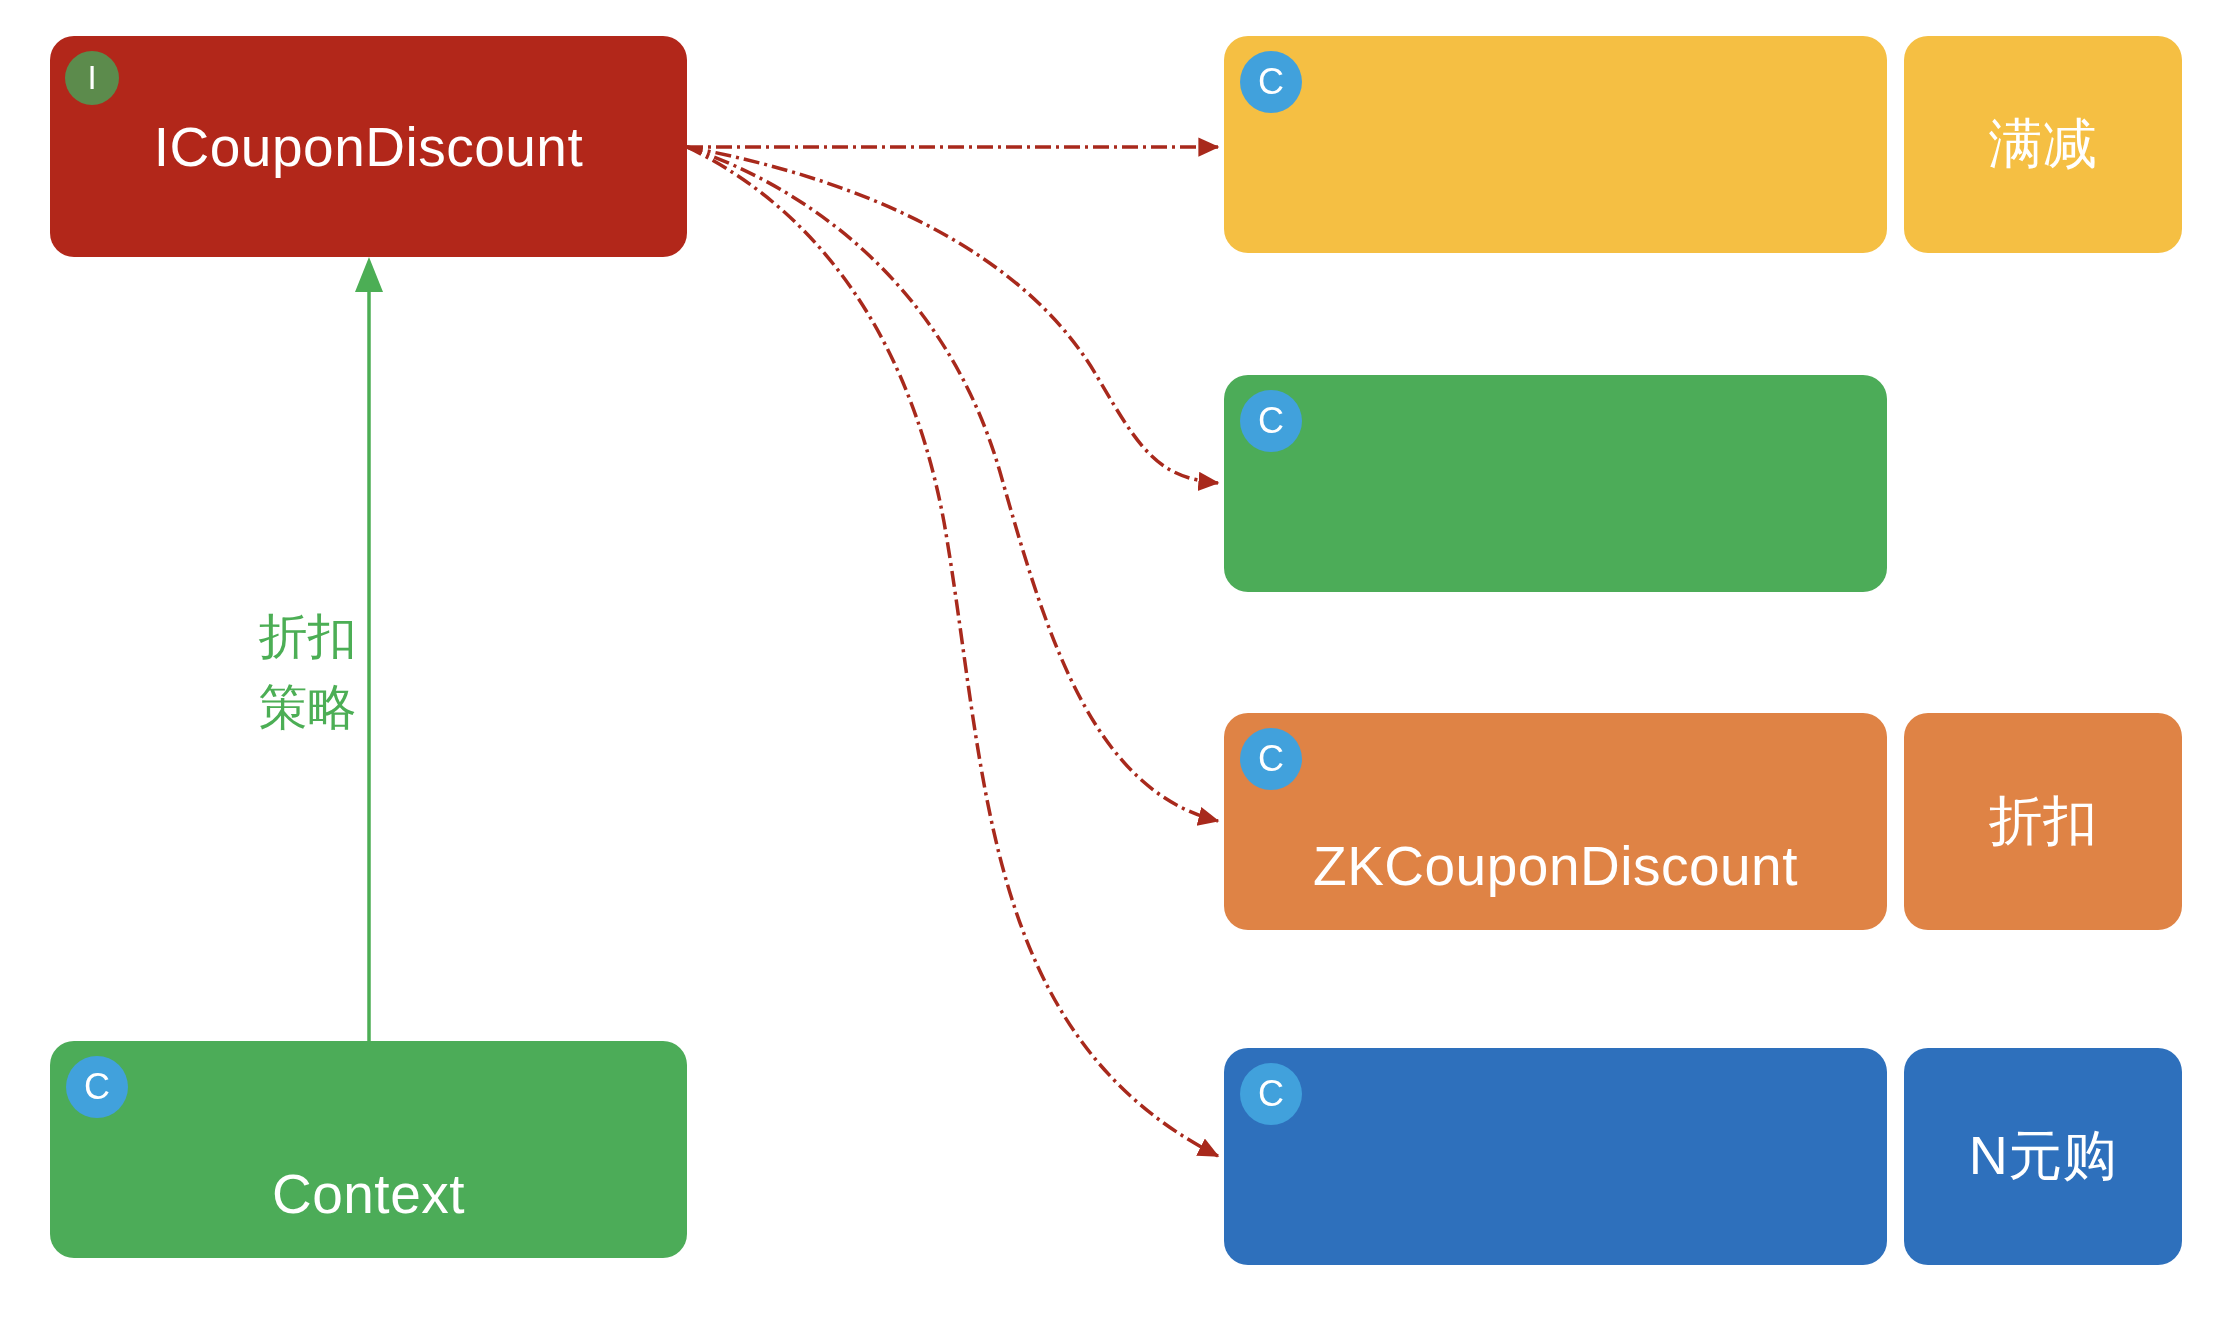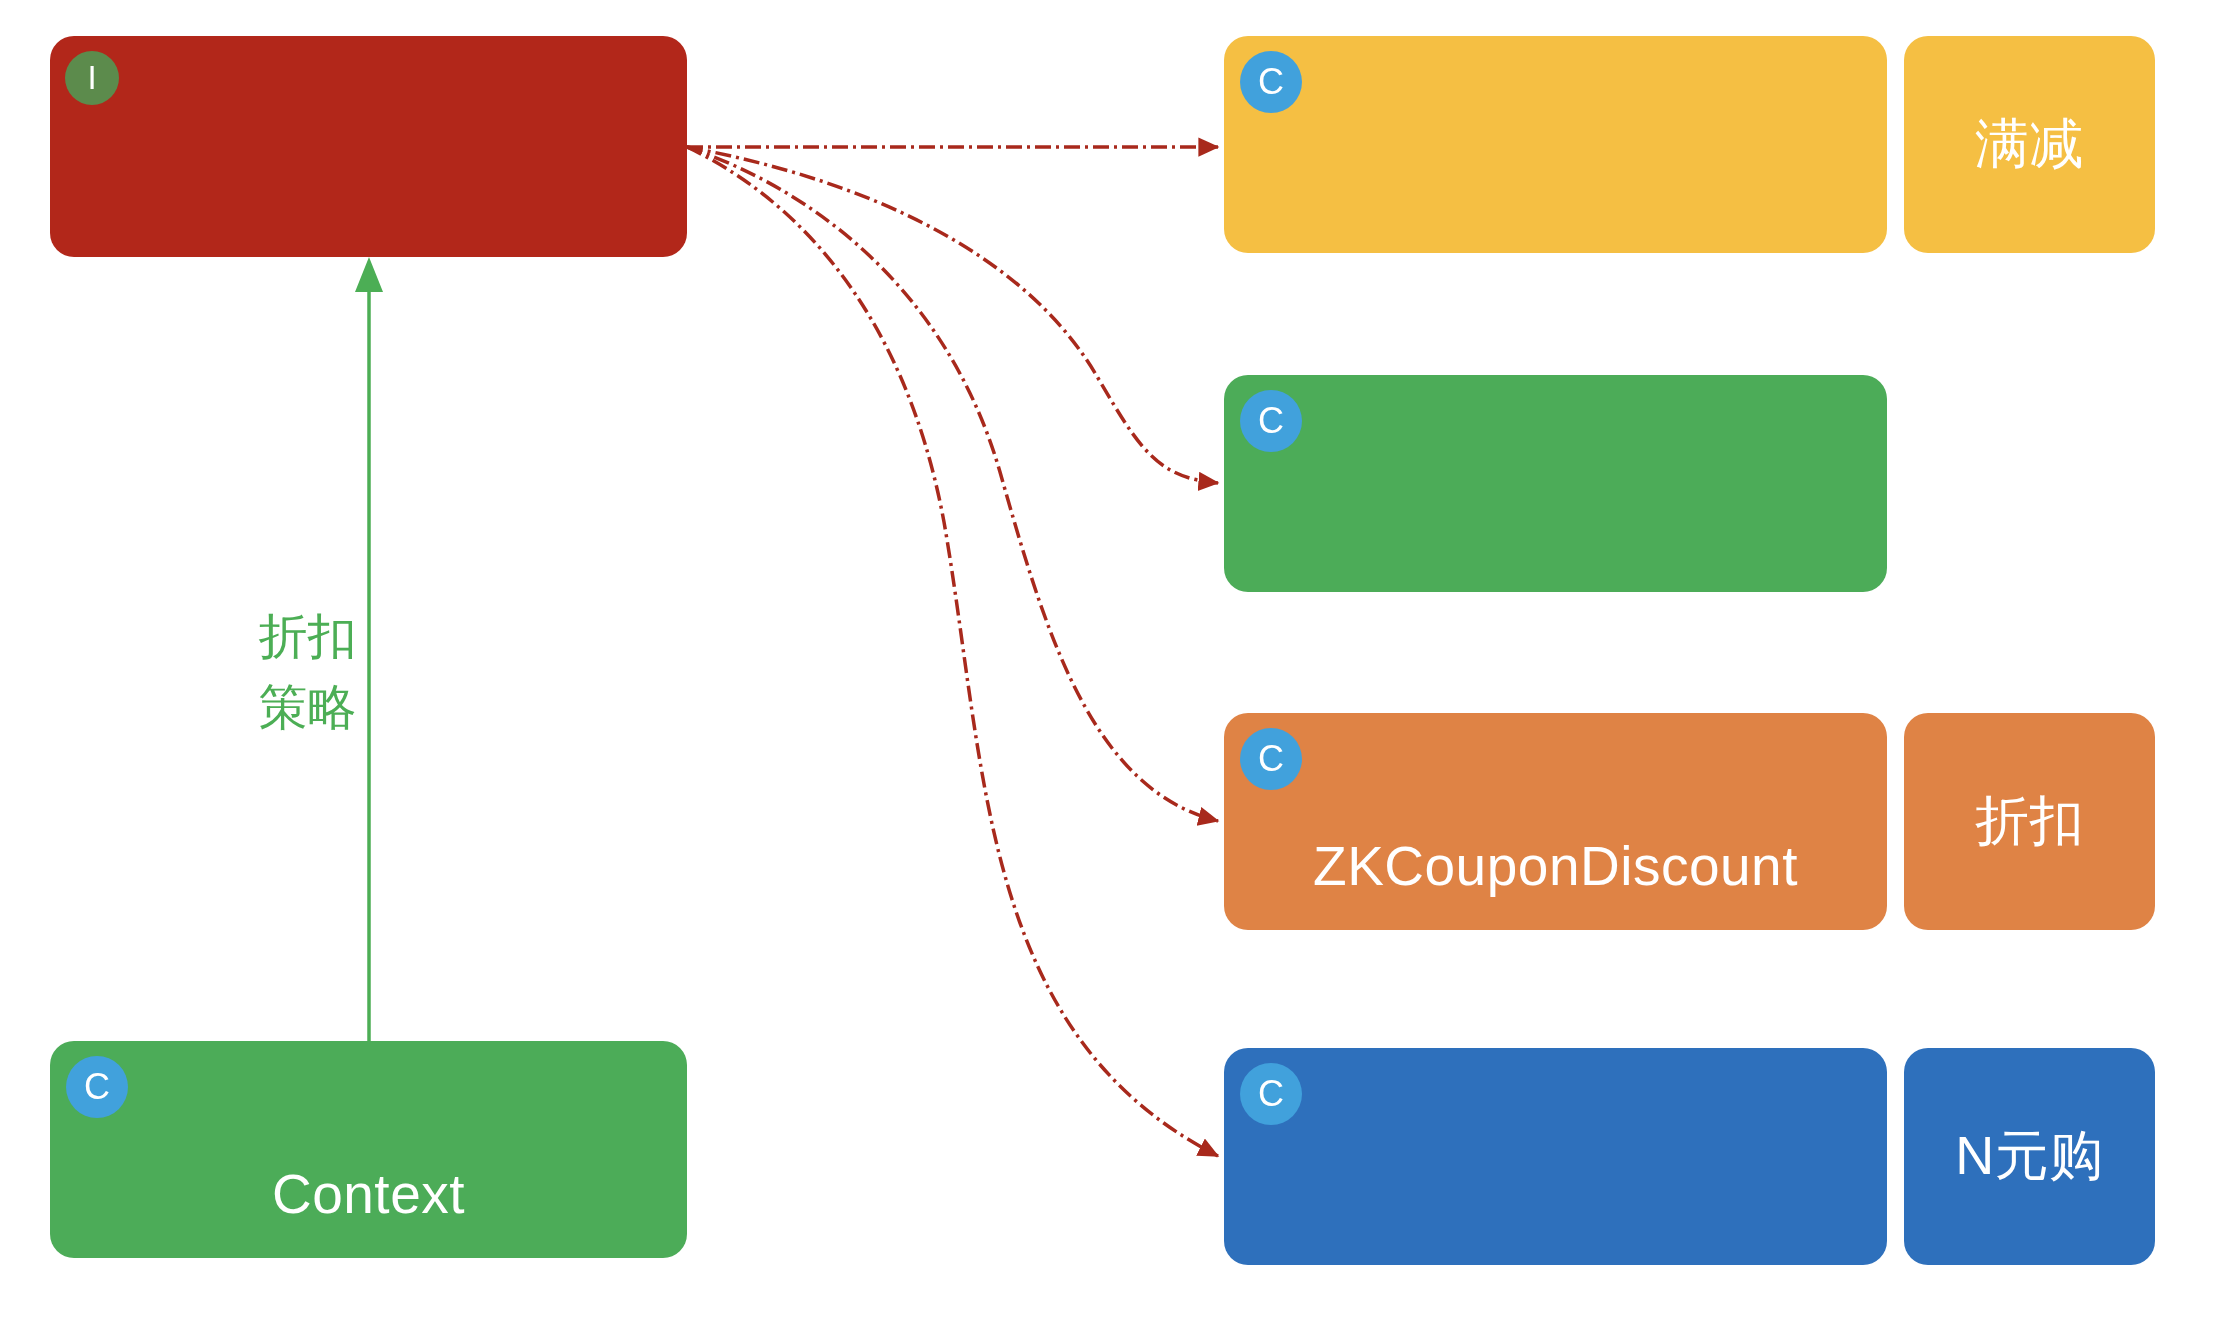--- a/index.html
+++ b/index.html
@@ -20,21 +20,21 @@
     position:absolute; border-radius:50%; color:#ffffff;
     display:flex; align-items:center; justify-content:center;
   }
   .badge.c { width:62px; height:62px; left:16px; top:15px; background:#41A1DC; font-size:36px; }
   .badge.i { width:54px; height:54px; left:15px; top:15px; background:#5C8B4C; font-size:33px; }
 
   #interface-box { left:50px;  top:36px;   width:637px; height:221px; background:#B2271A; }
   #context-box   { left:50px;  top:1041px; width:637px; height:217px; background:#4CAC58; }
 
   .impl-main { left:1224px; width:663px; height:217px; }
-  .impl-tag  { left:1904px; width:251px; height:217px; }
+  .impl-tag  { left:1904px; width:278px; height:217px; }
   .impl-tag .box-label { font-size:54px; }
 
   .row0 { top:36px; }  .row1 { top:375px; }  .row2 { top:713px; }  .row3 { top:1048px; }
   .c-yellow { background:#F5BF43; }
   .c-green  { background:#4CAC58; }
   .c-orange { background:#DF8345; }
   .c-blue   { background:#2E70BC; }
 
   #strategy-label {
     position:absolute; left:235px; top:601px; width:145px;
@@ -57,20 +57,21 @@
     <polygon points="369,257 355,292 383,292" fill="#4CAE55"></polygon>
 
     <path d="M687,147 H1218" fill="none" stroke="#A8291C" stroke-width="3.5" stroke-dasharray="16 5 3 5" marker-end="url(#redArrow)"></path>
     <path d="M687,147 C865,180 1025,252 1098,378 C1140,450 1158,478 1218,483" fill="none" stroke="#A8291C" stroke-width="3.5" stroke-dasharray="16 5 3 5" marker-end="url(#redArrow)"></path>
     <path d="M687,147 C815,190 948,292 1000,472 C1046,634 1092,790 1218,821" fill="none" stroke="#A8291C" stroke-width="3.5" stroke-dasharray="16 5 3 5" marker-end="url(#redArrow)"></path>
     <path d="M687,147 C788,195 903,302 944,522 C987,768 980,1035 1218,1156" fill="none" stroke="#A8291C" stroke-width="3.5" stroke-dasharray="16 5 3 5" marker-end="url(#redArrow)"></path>
   </svg>
 
   <div class="box" id="interface-box">
     <span class="badge i">I</span>
+    <span class="box-label">ICouponDiscount</span>
   </div>
 
   <div id="strategy-label">
     <div>折扣</div>
     <div>策略</div>
   </div>
 
   <div class="box" id="context-box">
     <span class="badge c">C</span>
     <span class="box-label label-low">Context</span>

